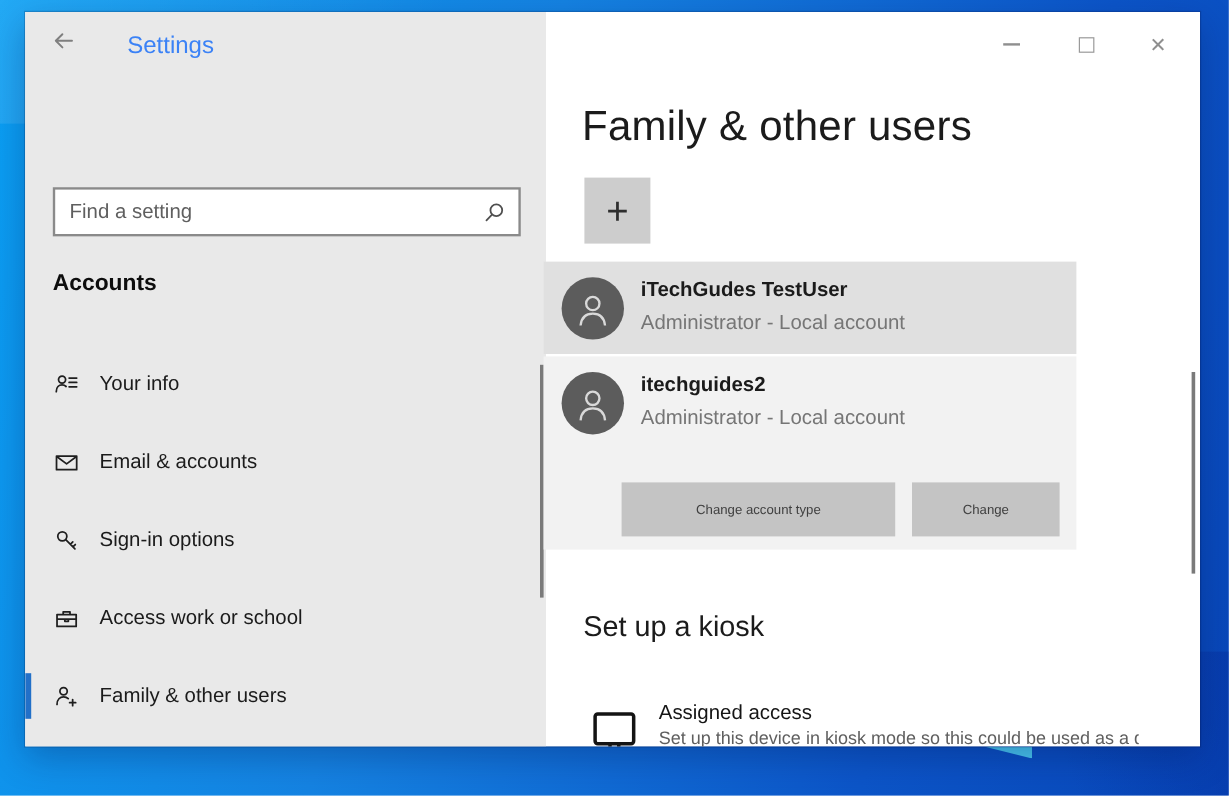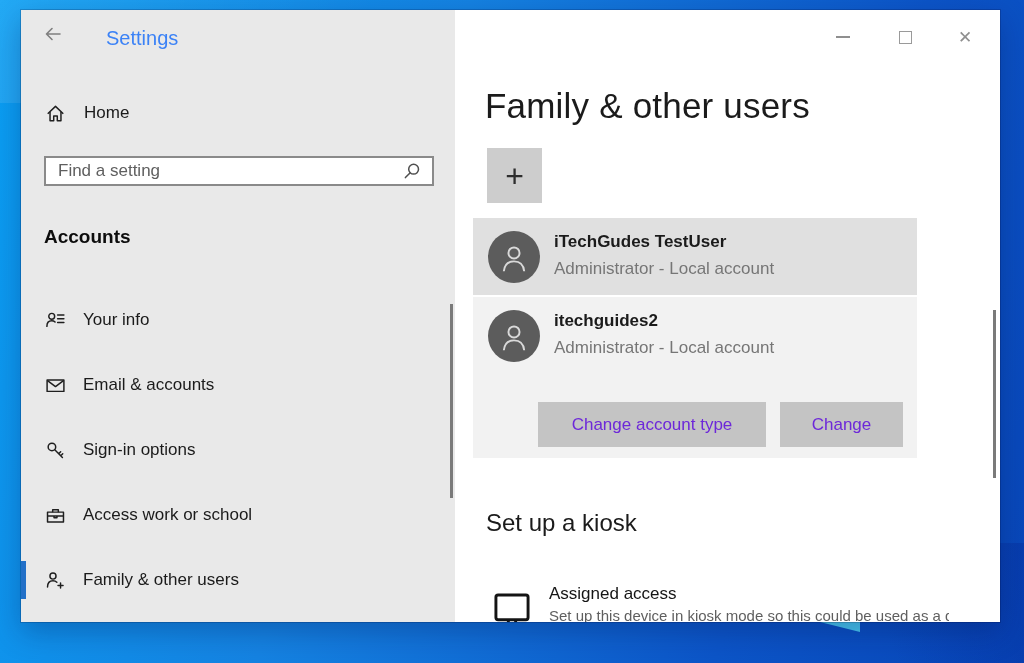--- a/index.html
+++ b/index.html
@@ -35,21 +35,21 @@
   .glyph-max { width:13px; height:13px; border:1.5px solid #9a9a9a; }
   .glyph-close { font-size:17px; color:#8f8f8f; line-height:1; }
 
   
   .home-row { position:absolute; left:24px; top:85px; width:380px; height:36px;
               display:flex; align-items:center; cursor:pointer; }
   .home-row .nav-icon { margin-right:18px; }
   .nav-icon { width:21px; height:21px; flex:0 0 21px; display:inline-block; }
   .nav-label, .home-label { font-size:17px; color:#1b1b1b; }
 
-  .search-box { position:absolute; left:23px; top:146px; width:390px; height:30px;
+  .search-box { position:absolute; left:23px; top:146px; width:390px; height:41px;
                 background:#fff; border:2px solid #8a8a8a; display:flex; align-items:center; }
   .search-box input { flex:1; border:none; outline:none; height:100%; padding:0 12px;
                       font-size:17px; font-family:inherit; color:#222; background:transparent; }
   .search-box input::placeholder { color:#5f5f5f; opacity:1; }
   .search-icon { width:20px; height:20px; margin-right:10px; }
 
   .section-header { position:absolute; left:23px; top:216px; font-size:19px;
                     font-weight:bold; color:#0d0d0d; }
 
   .nav-item { position:absolute; left:0; width:484px; height:38px; padding-left:24px;
@@ -64,31 +64,31 @@
 
   
   .page-title { position:absolute; left:464px; top:76px; font-size:35px; font-weight:300;
                 color:#1b1b1b; letter-spacing:.2px; }
   .add-row { position:absolute; left:466px; top:138px; width:460px; height:56px; cursor:pointer; }
   .add-tile { position:absolute; left:0; top:0; width:55px; height:55px; background:#cdcdcd;
               display:flex; align-items:center; justify-content:center; }
   .add-plus { font-size:32px; font-weight:300; color:#2e2e2e; line-height:1; }
   .add-label { position:absolute; left:70px; top:8px; font-size:17px; color:#151515; }
 
-  .user-row { position:absolute; left:452px; width:444px; cursor:pointer; }
+  .user-row { position:absolute; left:432px; width:444px; cursor:pointer; }
   .user-row-1 { top:208px; height:77px; background:#e0e0e0; }
   .user-row-2 { top:287px; height:161px; background:#f2f2f2; }
   .avatar { position:absolute; left:15px; top:13px; width:52px; height:52px; border-radius:50%;
             background:#5c5c5c; display:flex; align-items:center; justify-content:center; overflow:hidden; }
   .avatar svg { width:36px; height:36px; }
   .user-name { position:absolute; left:81px; top:14px; font-size:17px; font-weight:600; color:#1b1b1b; }
   .user-role { position:absolute; left:81px; top:41px; font-size:17px; color:#767676; }
   .row-actions { position:absolute; right:14px; bottom:11px; display:flex; gap:14px; }
-  .btn { height:45px; background:#c4c4c4; border:none; font-family:inherit; font-size:17px;
-         color:#6d28d9; cursor:pointer; display:flex; align-items:center; justify-content:center; }
+  .btn { height:45px; background:#c4c4c4; border:none; font-family:inherit; font-size:11px;
+         color:#404040; cursor:pointer; display:flex; align-items:center; justify-content:center; }
   .btn-change { width:228px; } .btn-remove { width:123px; }
 
   .kiosk-heading { position:absolute; left:465px; top:499px; font-size:24px; font-weight:300;
                    color:#1b1b1b; }
   .kiosk-item { position:absolute; left:465px; top:570px; width:480px; height:60px; cursor:pointer; }
   .kiosk-icon { position:absolute; left:7px; top:12px; width:38px; height:42px; }
   .kiosk-label { position:absolute; left:63px; top:4px; font-size:17px; color:#151515; }
   .kiosk-desc { position:absolute; left:63px; top:27px; width:400px; font-size:15px; color:#5f5f5f;
                 white-space:nowrap; overflow:hidden; }
 </style>
@@ -113,29 +113,20 @@
   <div class="win-ctl ctl-min">
     <span class="glyph-min"></span>
   </div>
   <div class="win-ctl ctl-max">
     <span class="glyph-max"></span>
   </div>
   <div class="win-ctl ctl-close">
     <span class="glyph-close">✕</span>
   </div>
 
-  <div class="home-row">
-    <span class="nav-icon">
-      <svg viewBox="0 0 20 20" fill="none" stroke="#1f1f1f" stroke-width="1.4" stroke-linejoin="round">
-        <path d="M2.6 10.2 L10 3.2 L17.4 10.2"></path>
-        <path d="M4.8 8.6 V17 H8.3 V12.4 H11.7 V17 H15.2 V8.6"></path>
-      </svg>
-    </span>
-    <span class="home-label">Home</span>
-  </div>
 
   <div class="search-box">
     <input type="text" placeholder="Find a setting" style="">
     <span class="search-icon">
       <svg viewBox="0 0 20 20" fill="none" stroke="#4f4f4f" stroke-width="1.5" stroke-linecap="round">
         <circle cx="11.6" cy="8.2" r="4.9"></circle>
         <path d="M8 11.9 L3.4 16.6"></path>
       </svg>
     </span>
   </div>

